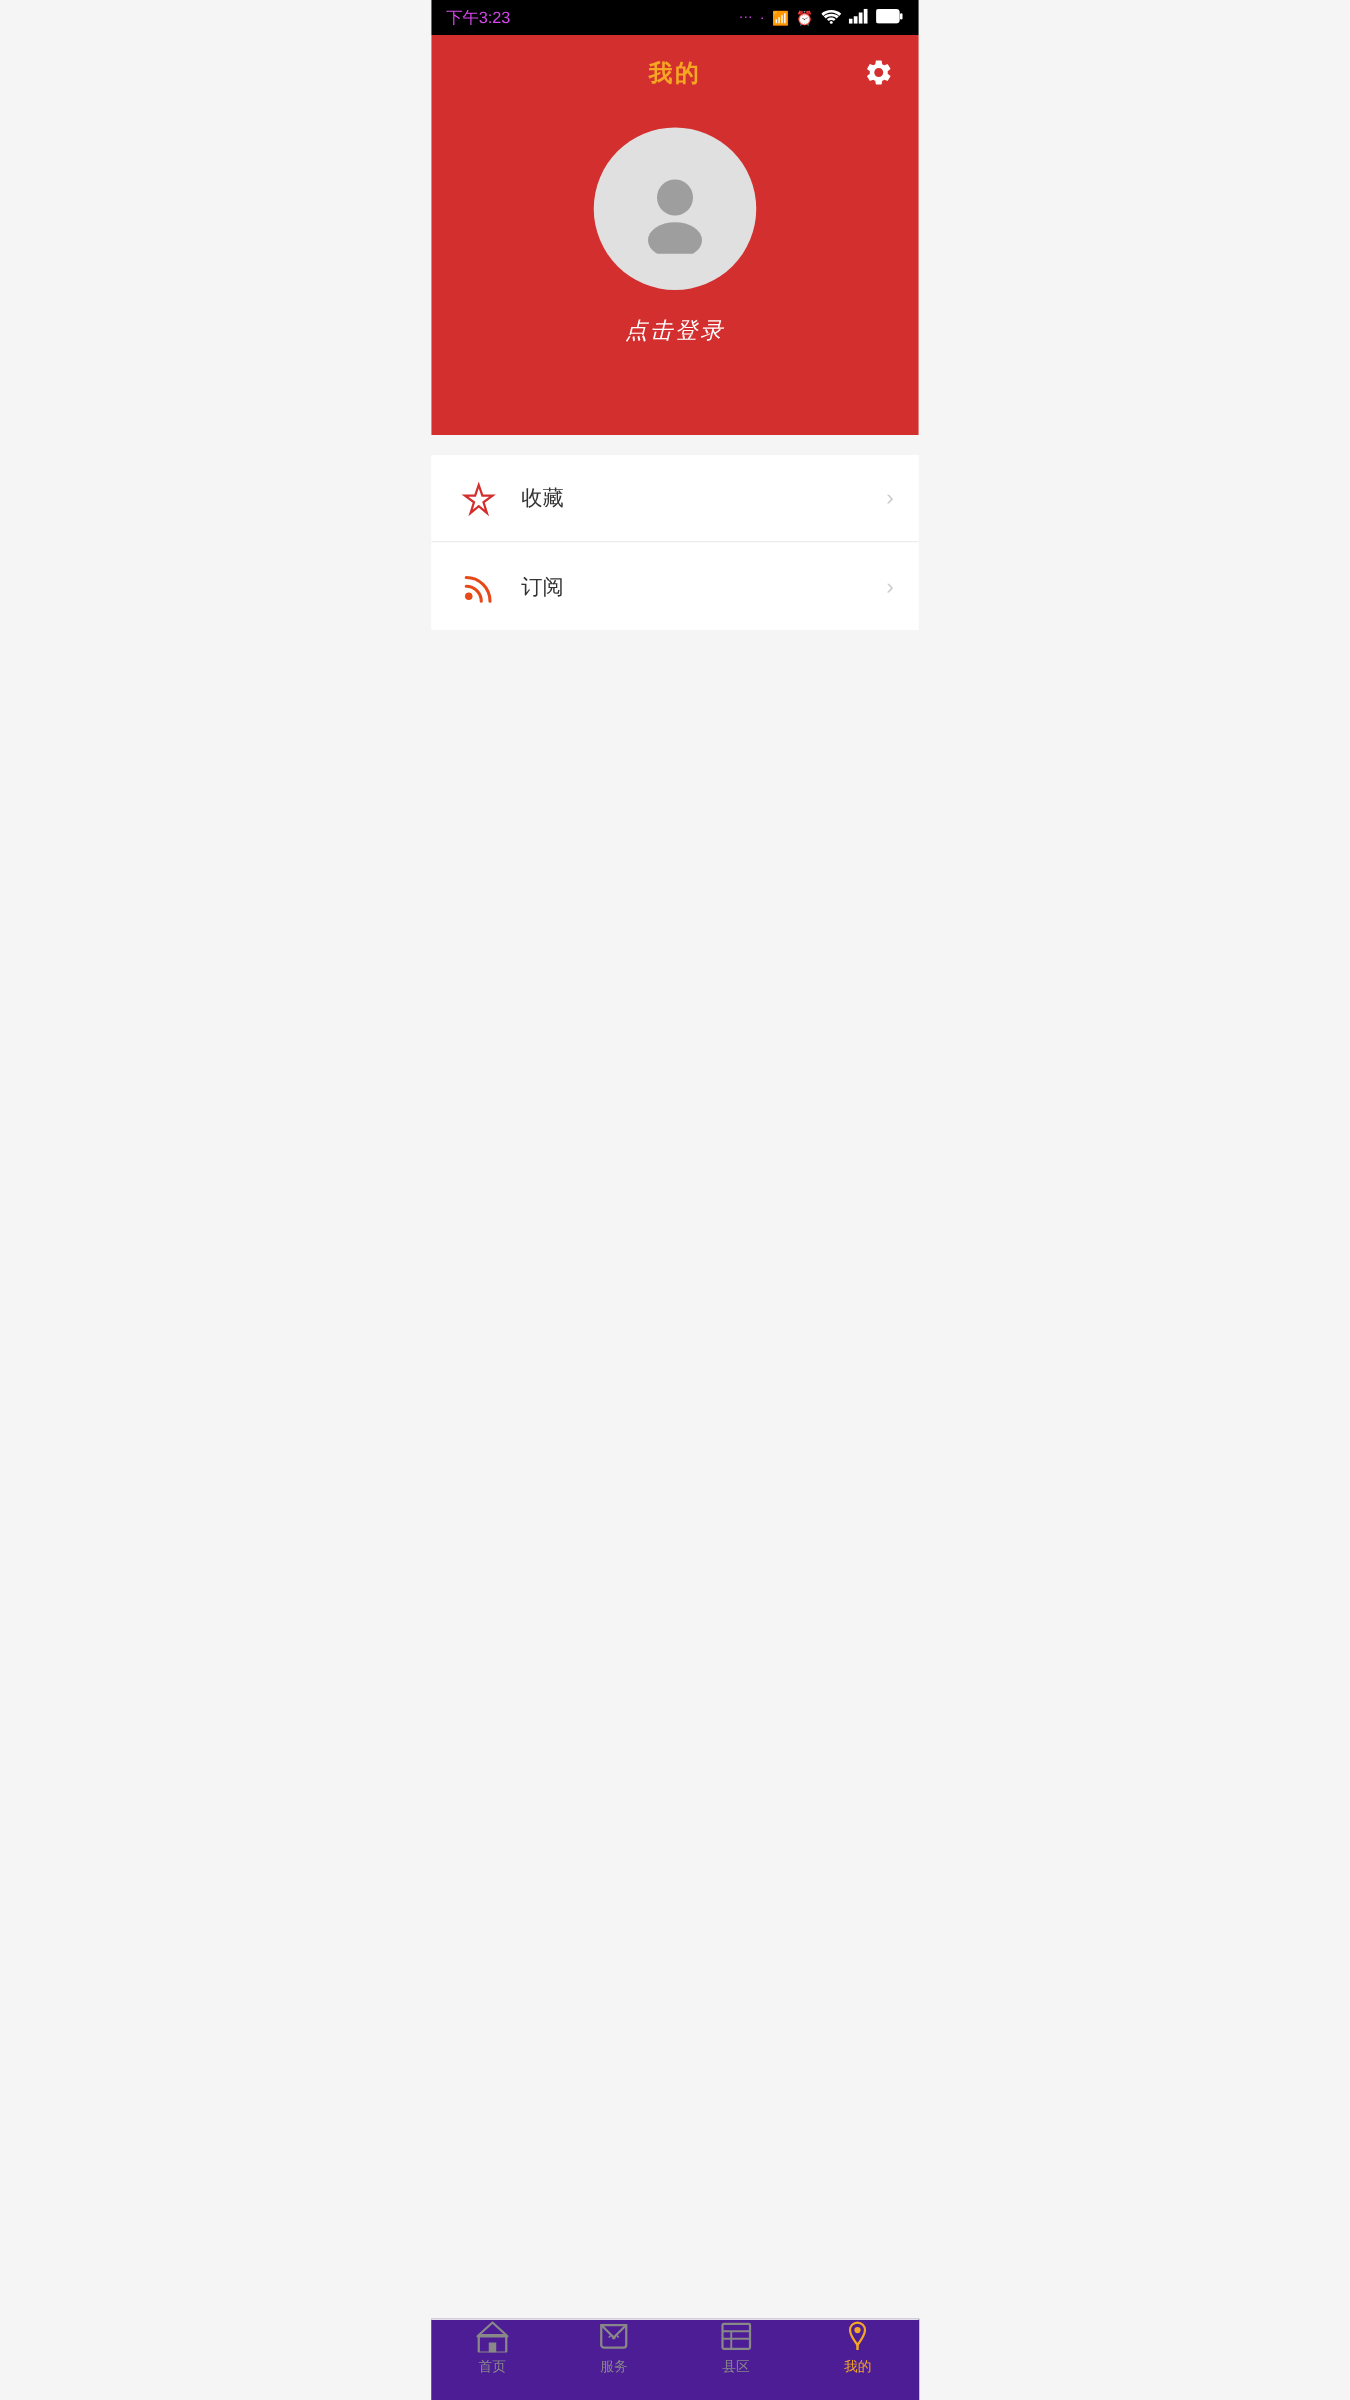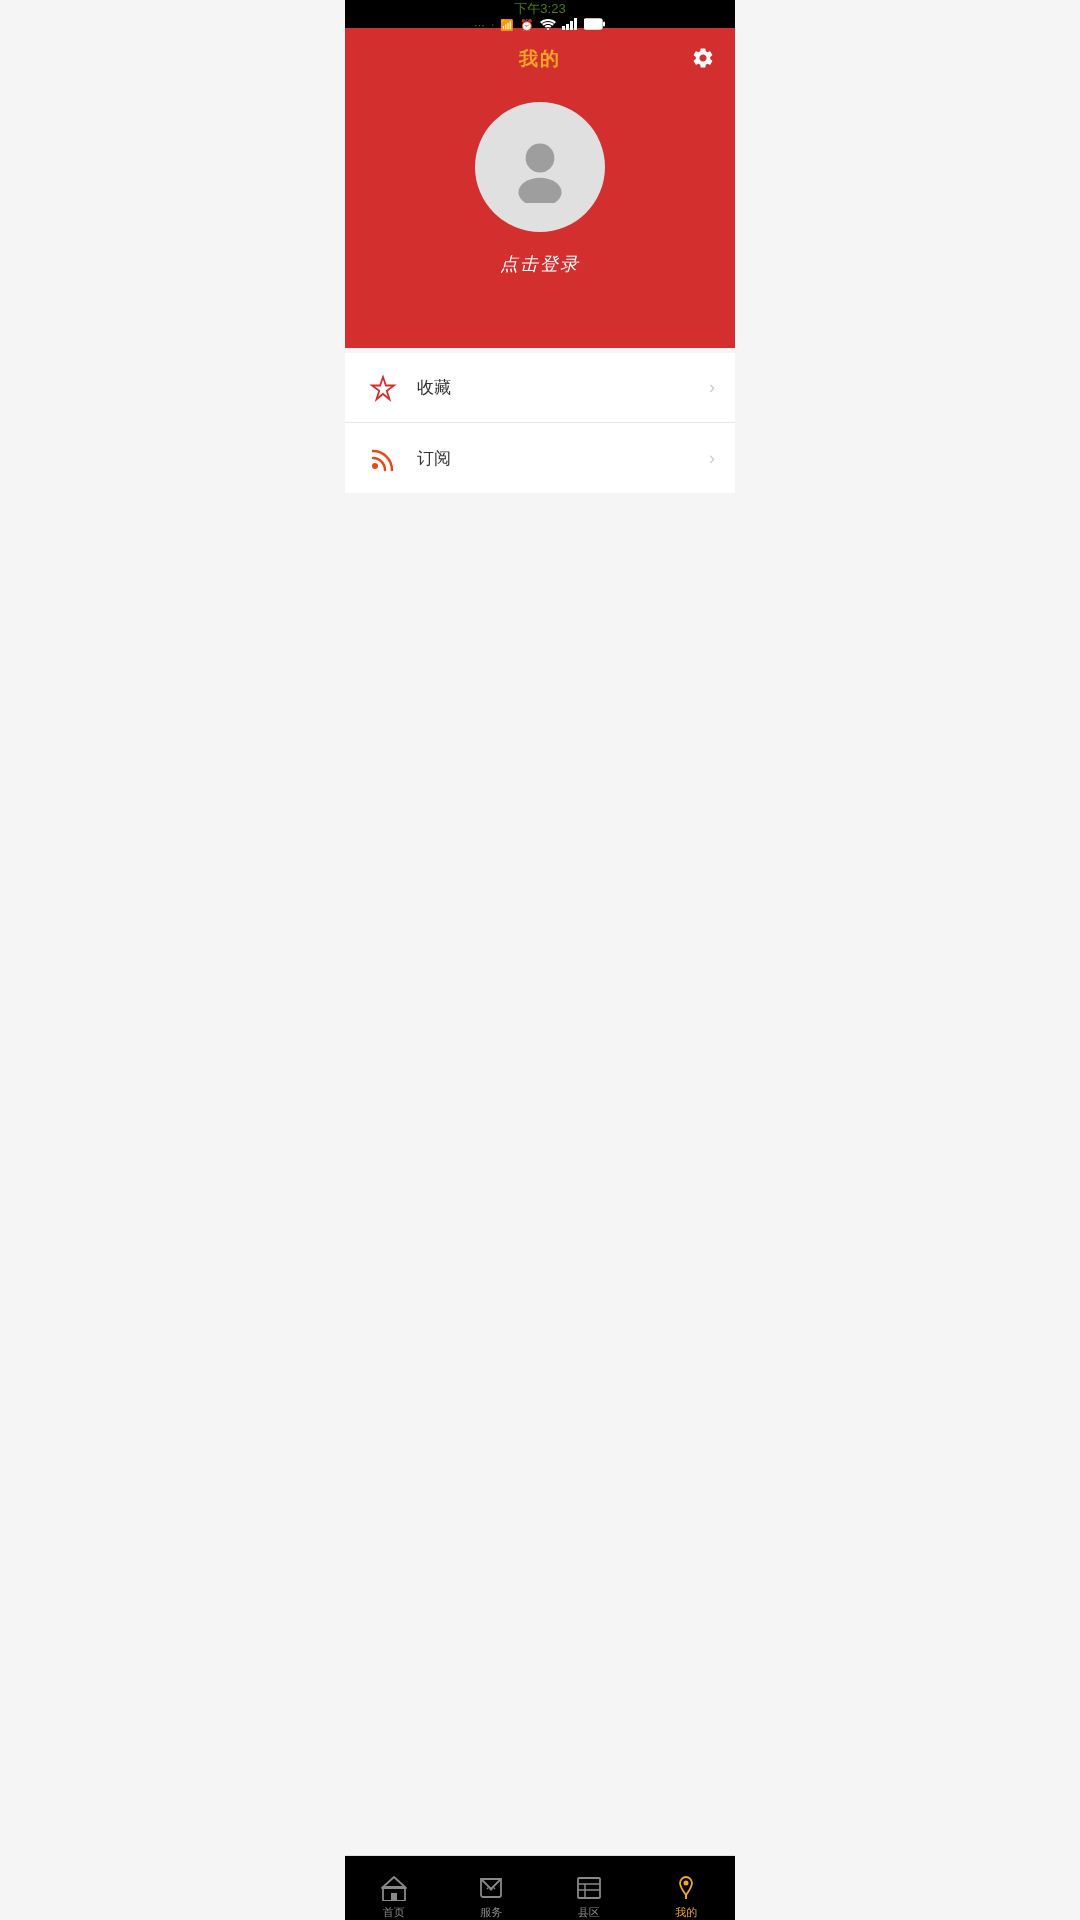--- a/index.html
+++ b/index.html
@@ -11,31 +11,30 @@
       font-family: -apple-system, 'PingFang SC', 'Helvetica Neue', sans-serif;
       background: #f5f5f5;
       overflow: hidden;
       position: relative;
       margin: 0 auto;
     }
 
     
     .status-bar {
       background: #000;
-      color: #4d7c0f;
+      color: #d946ef;
       height: 28px;
       display: flex;
       align-items: center;
       justify-content: space-between;
       padding: 0 12px;
       font-size: 13px;
       font-weight: 500;
       position: relative;
       z-index: 10;
-      flex-direction: column;
     }
     .status-right {
       display: flex;
       align-items: center;
       gap: 6px;
     }
     .status-icon {
       font-size: 11px;
     }
 
@@ -89,21 +88,21 @@
     .login-text {
       color: #fff;
       font-size: 18px;
       letter-spacing: 2px;
       font-style: italic;
     }
 
     
     .menu-list {
       background: #fff;
-      margin-top: 5px;
+      margin-top: 16px;
     }
 
     .menu-item {
       display: flex;
       align-items: center;
       padding: 0 20px;
       height: 70px;
       border-bottom: 1px solid #e8e8e8;
       cursor: pointer;
       background: #fff;
@@ -155,24 +154,24 @@
     }
 
     
     .bottom-nav {
       position: fixed;
       bottom: 0;
       left: 50%;
       transform: translateX(-50%);
       width: 390px;
       height: 65px;
-      background: #000000;
+      background: #4c1d95;
       border-top: 1px solid #e0e0e0;
       display: flex;
-      align-items: flex-end;
+      align-items: flex-start;
     }
 
     .nav-item {
       flex: 1;
       display: flex;
       flex-direction: column;
       align-items: center;
       justify-content: center;
       cursor: pointer;
       gap: 4px;

